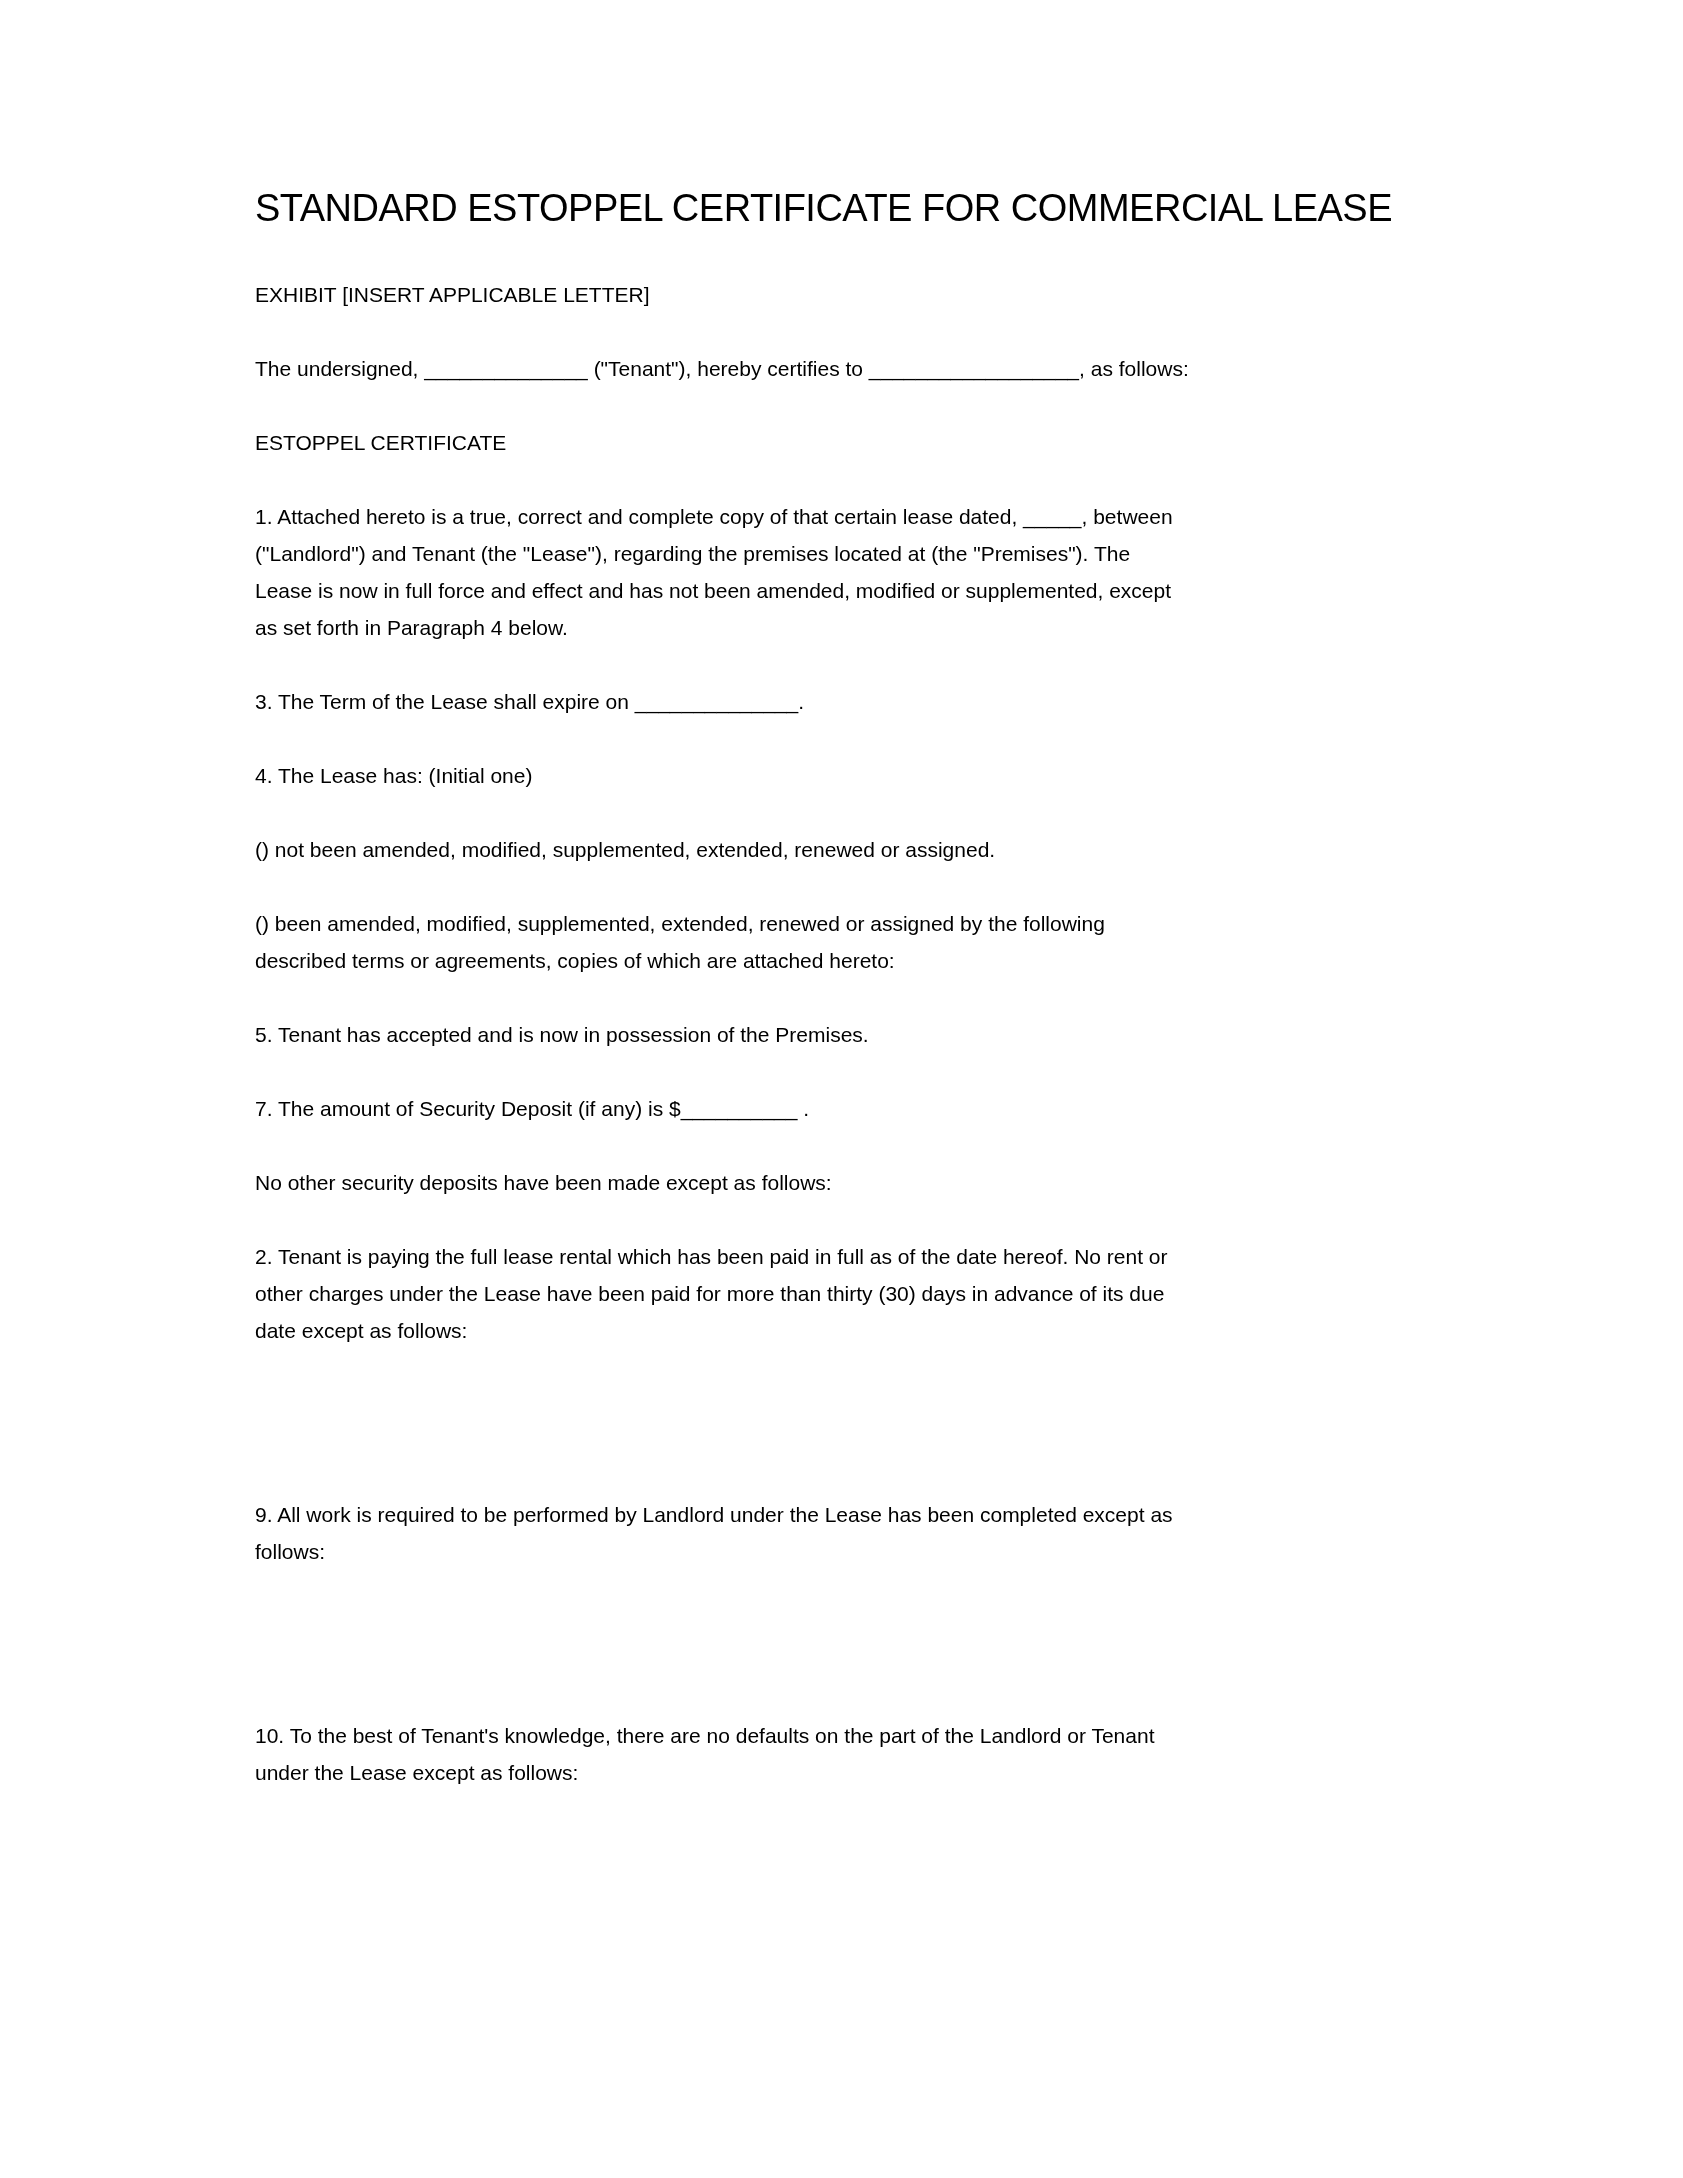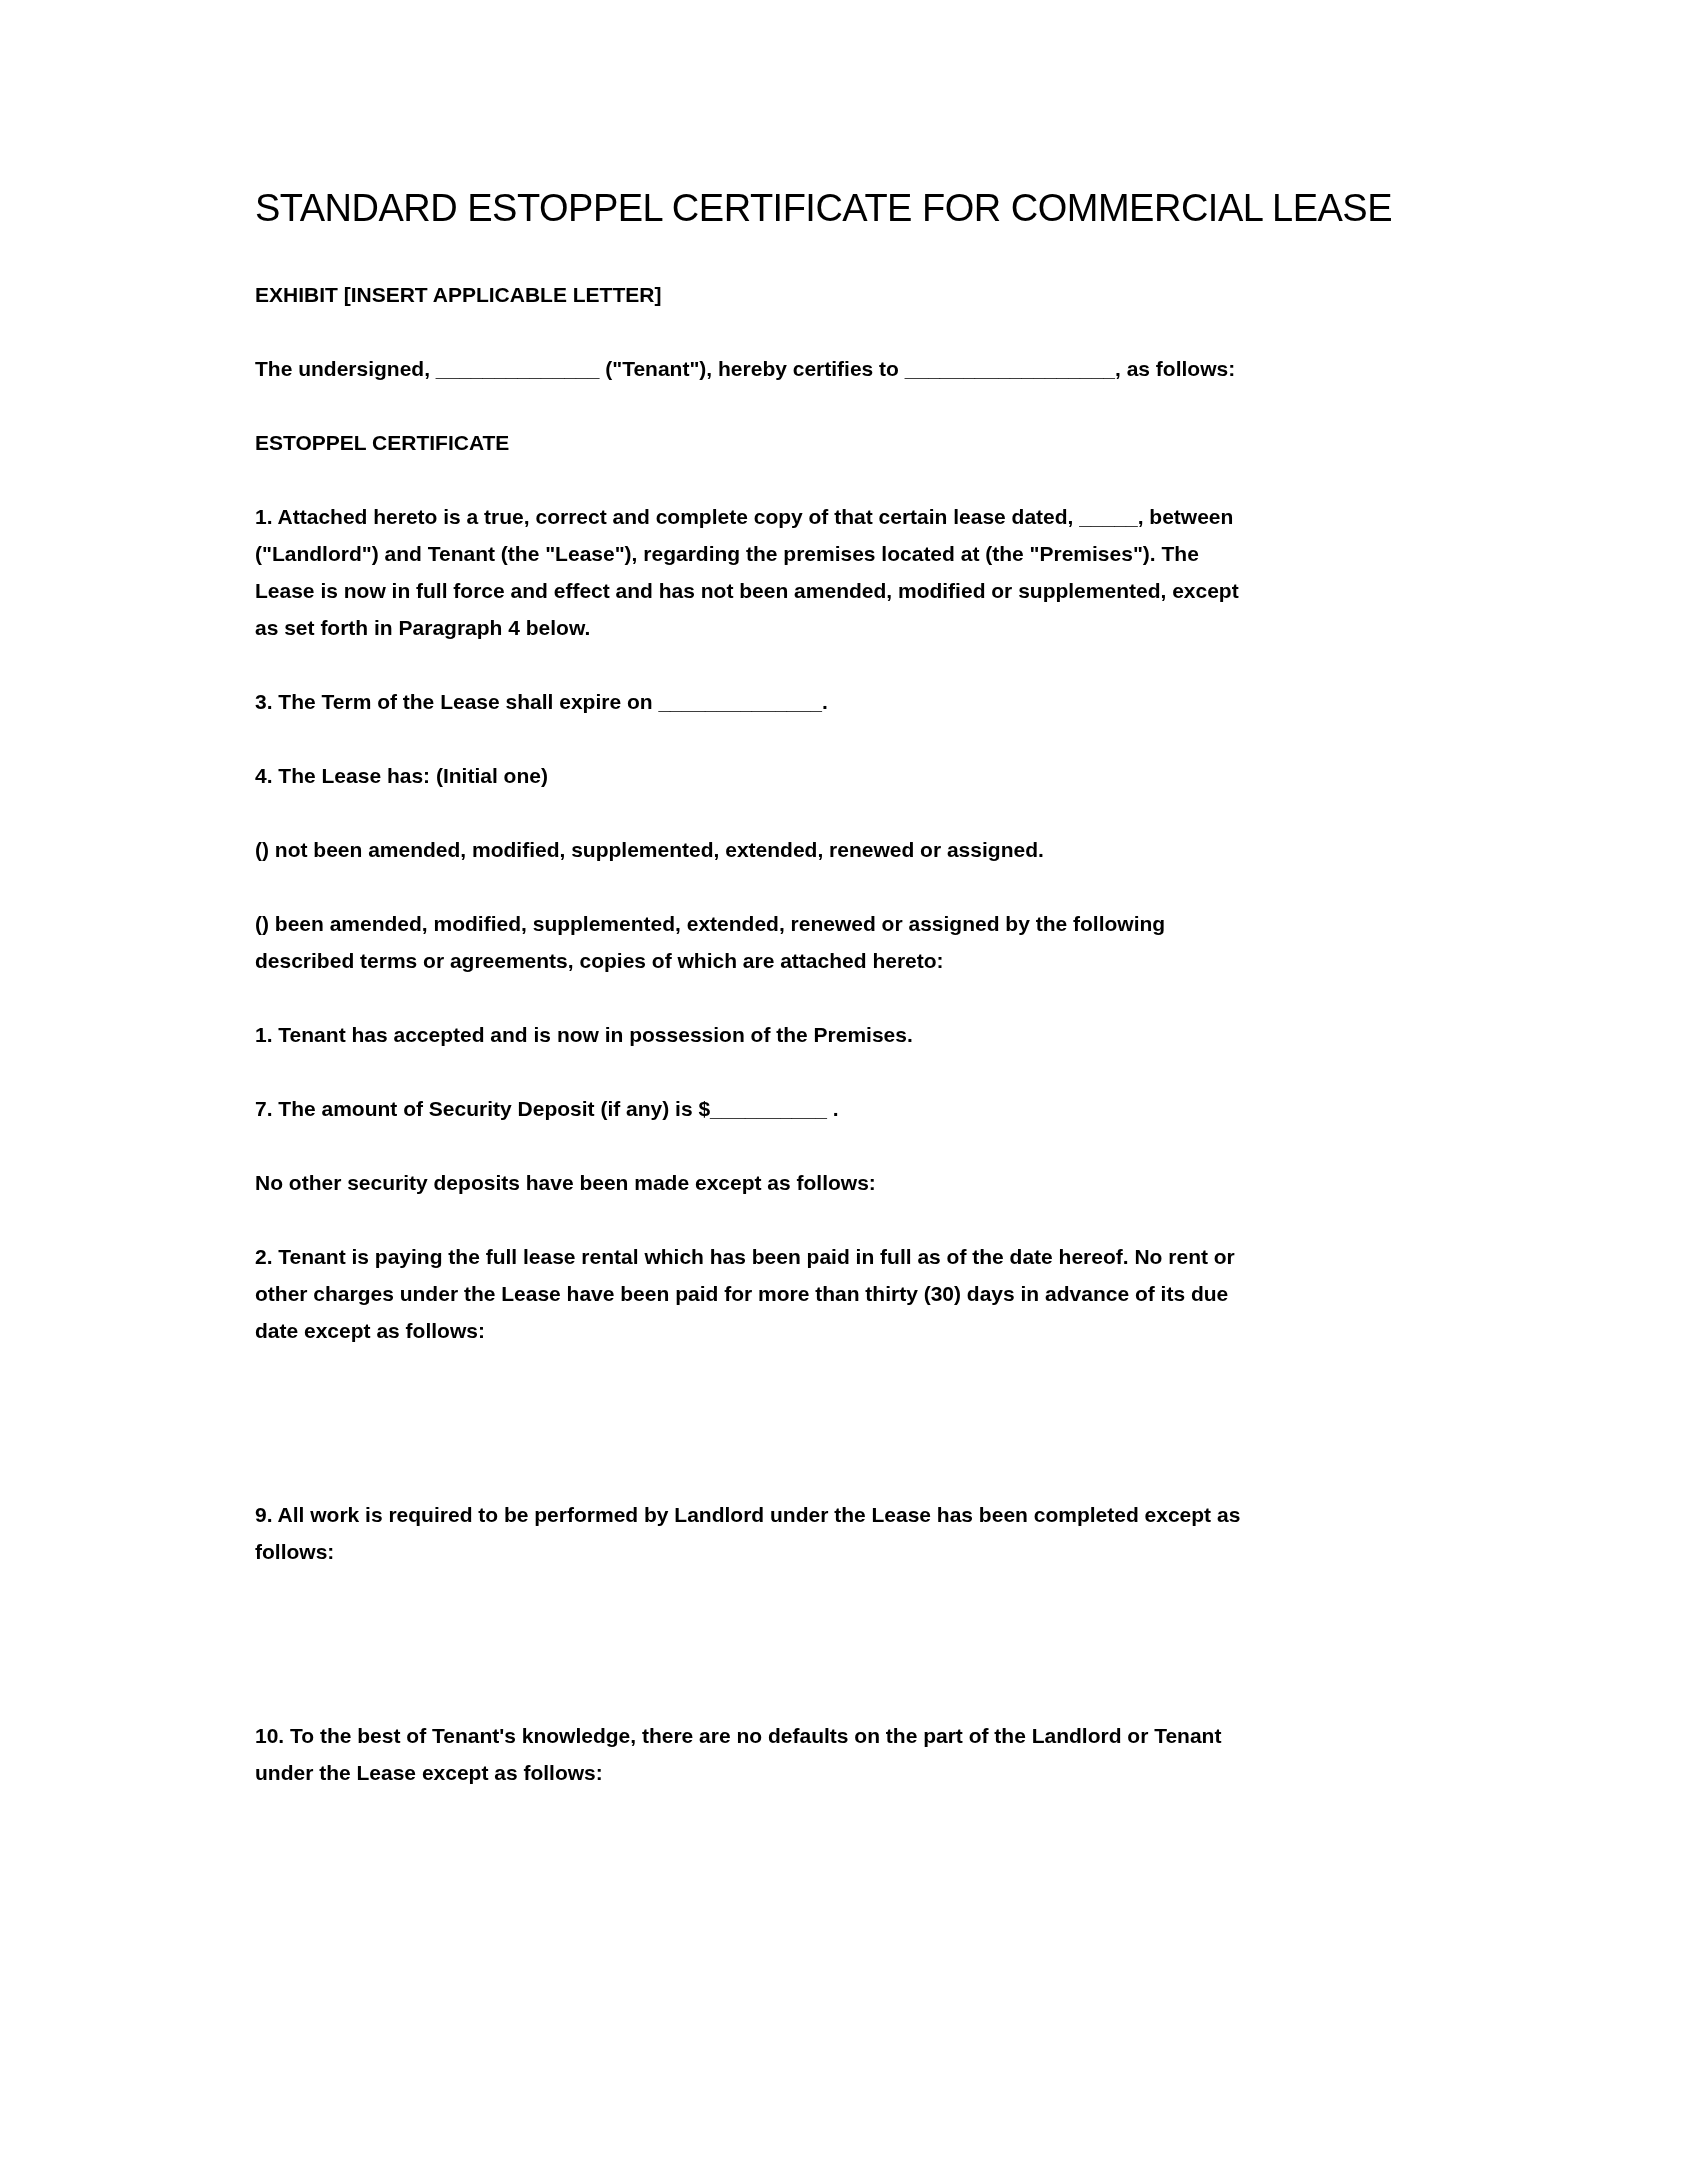--- a/index.html
+++ b/index.html
@@ -24,21 +24,21 @@
     font-size: 38px;
     font-weight: 400;
     letter-spacing: -0.5px;
     line-height: 48px;
     color: #000000;
     margin: 0 0 44px 0;
     white-space: nowrap;
   }
   .para {
     font-size: 21px;
-    font-weight: 700;
+    font-weight: 400;
     line-height: 37px;
     color: #000000;
     margin: 0 0 37px 0;
     white-space: pre-line;
   }
   .blank-area {
     height: 110px;
   }
 </style>
 </head>
@@ -63,21 +63,21 @@
 
     <p class="para">3. The Term of the Lease shall expire on ______________.</p>
 
     <p class="para">4. The Lease has: (Initial one)</p>
 
     <p class="para">() not been amended, modified, supplemented, extended, renewed or assigned.</p>
 
     <p class="para">() been amended, modified, supplemented, extended, renewed or assigned by the following
 described terms or agreements, copies of which are attached hereto:</p>
 
-    <p class="para">1. Tenant has accepted and is now in possession of the Premises.</p>
+    <p class="para">5. Tenant has accepted and is now in possession of the Premises.</p>
 
 
     <p class="para">7. The amount of Security Deposit (if any) is $__________ .</p>
 
     <p class="para">No other security deposits have been made except as follows:</p>
 
     <p class="para">2. Tenant is paying the full lease rental which has been paid in full as of the date hereof. No rent or
 other charges under the Lease have been paid for more than thirty (30) days in advance of its due
 date except as follows:</p>
 

